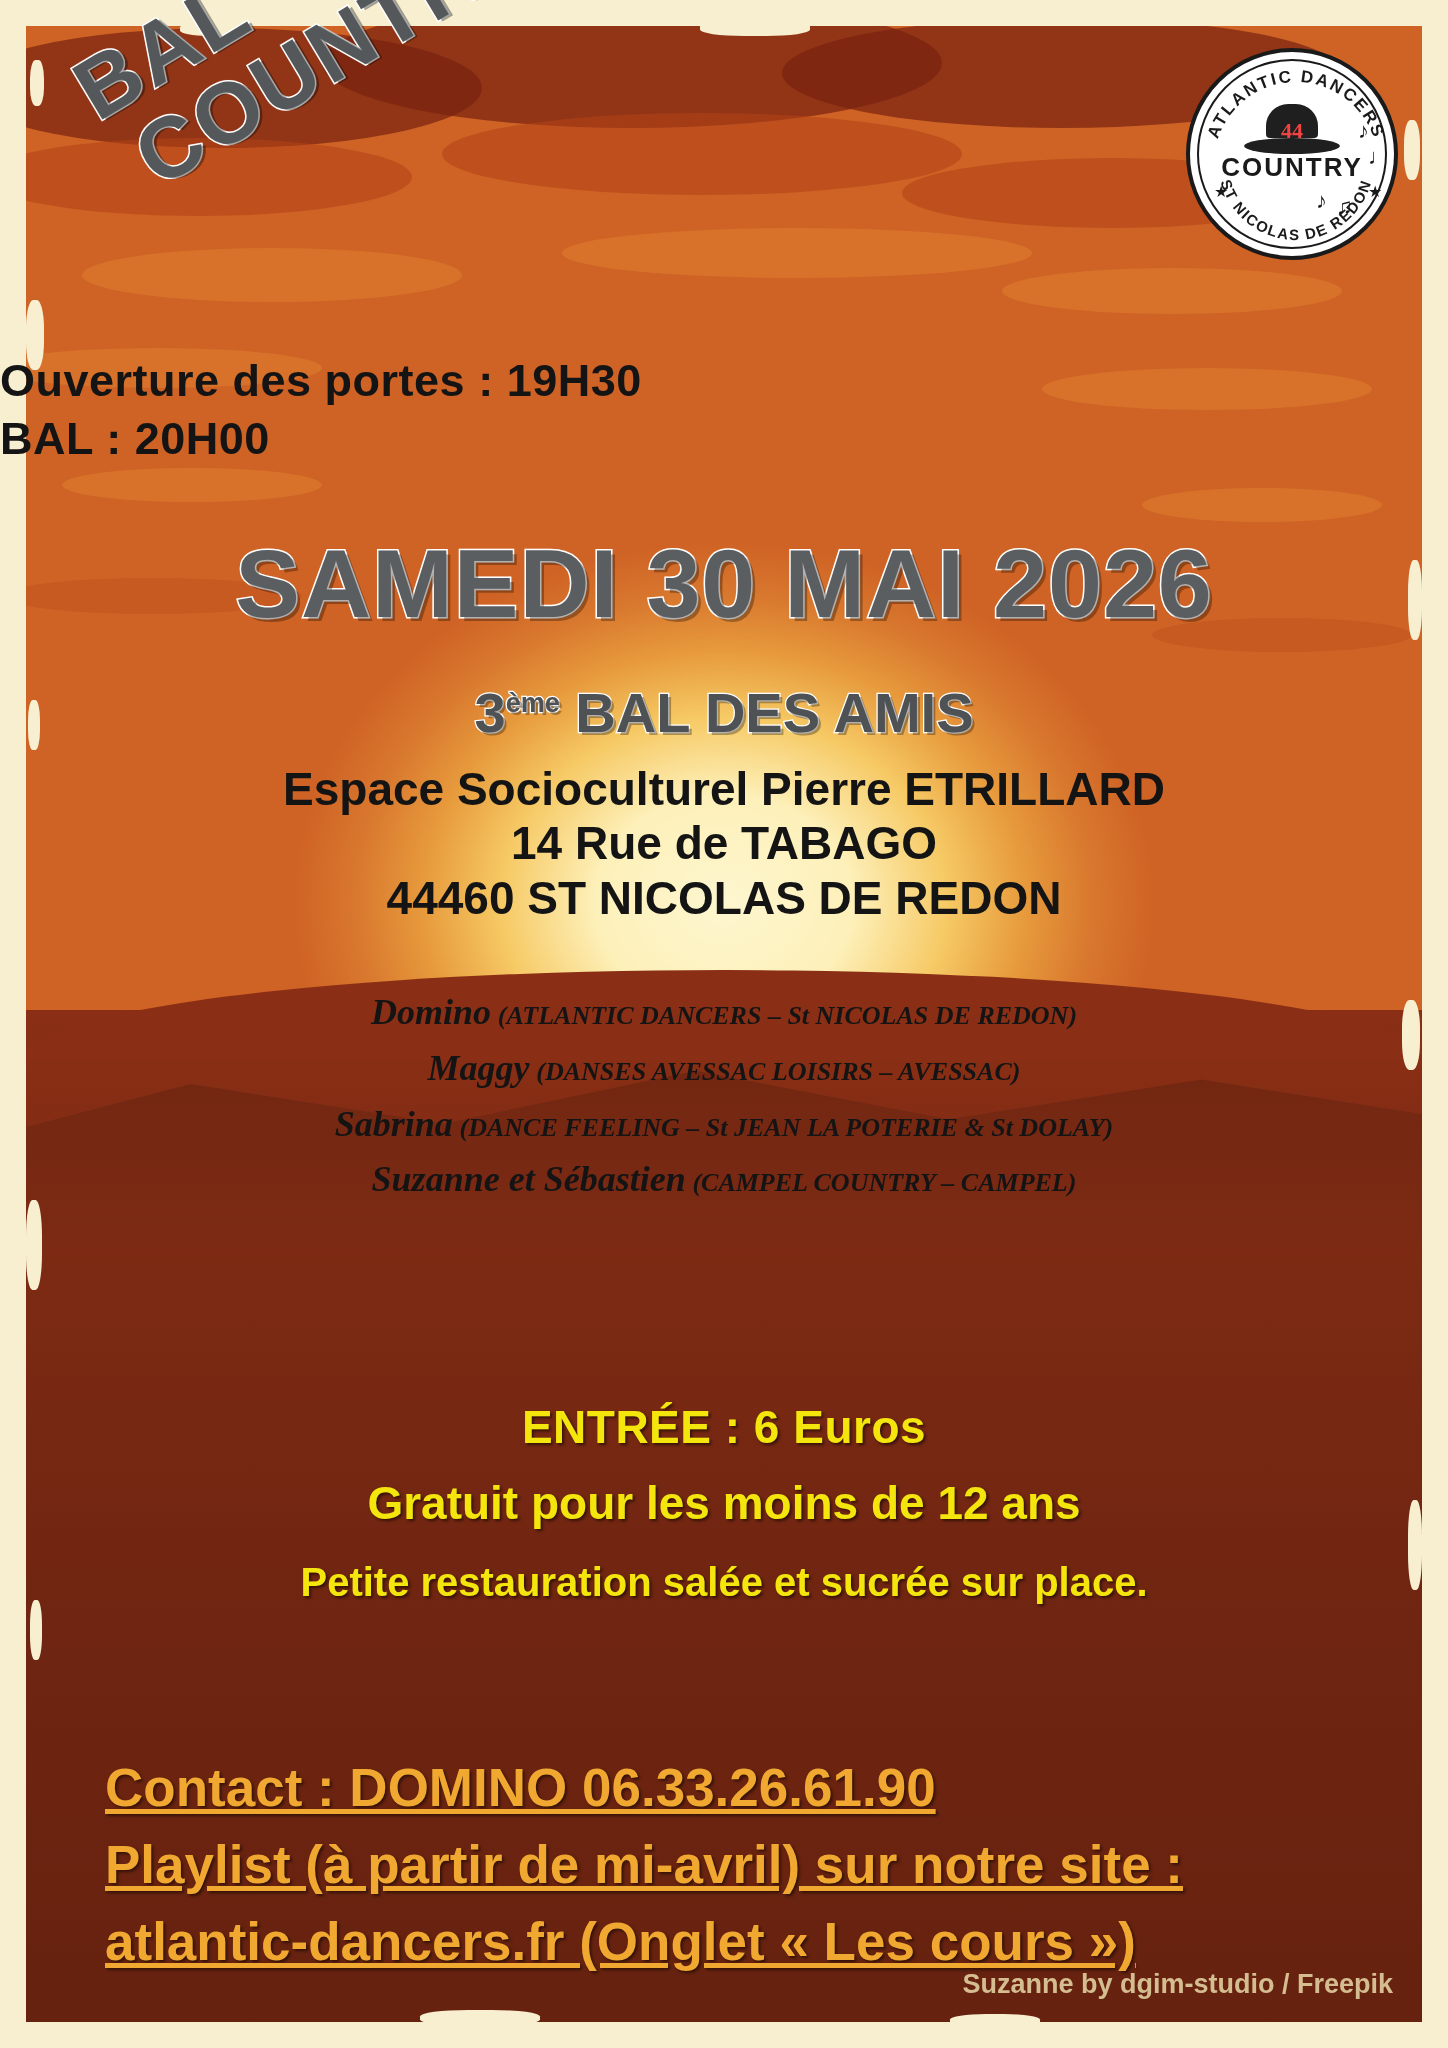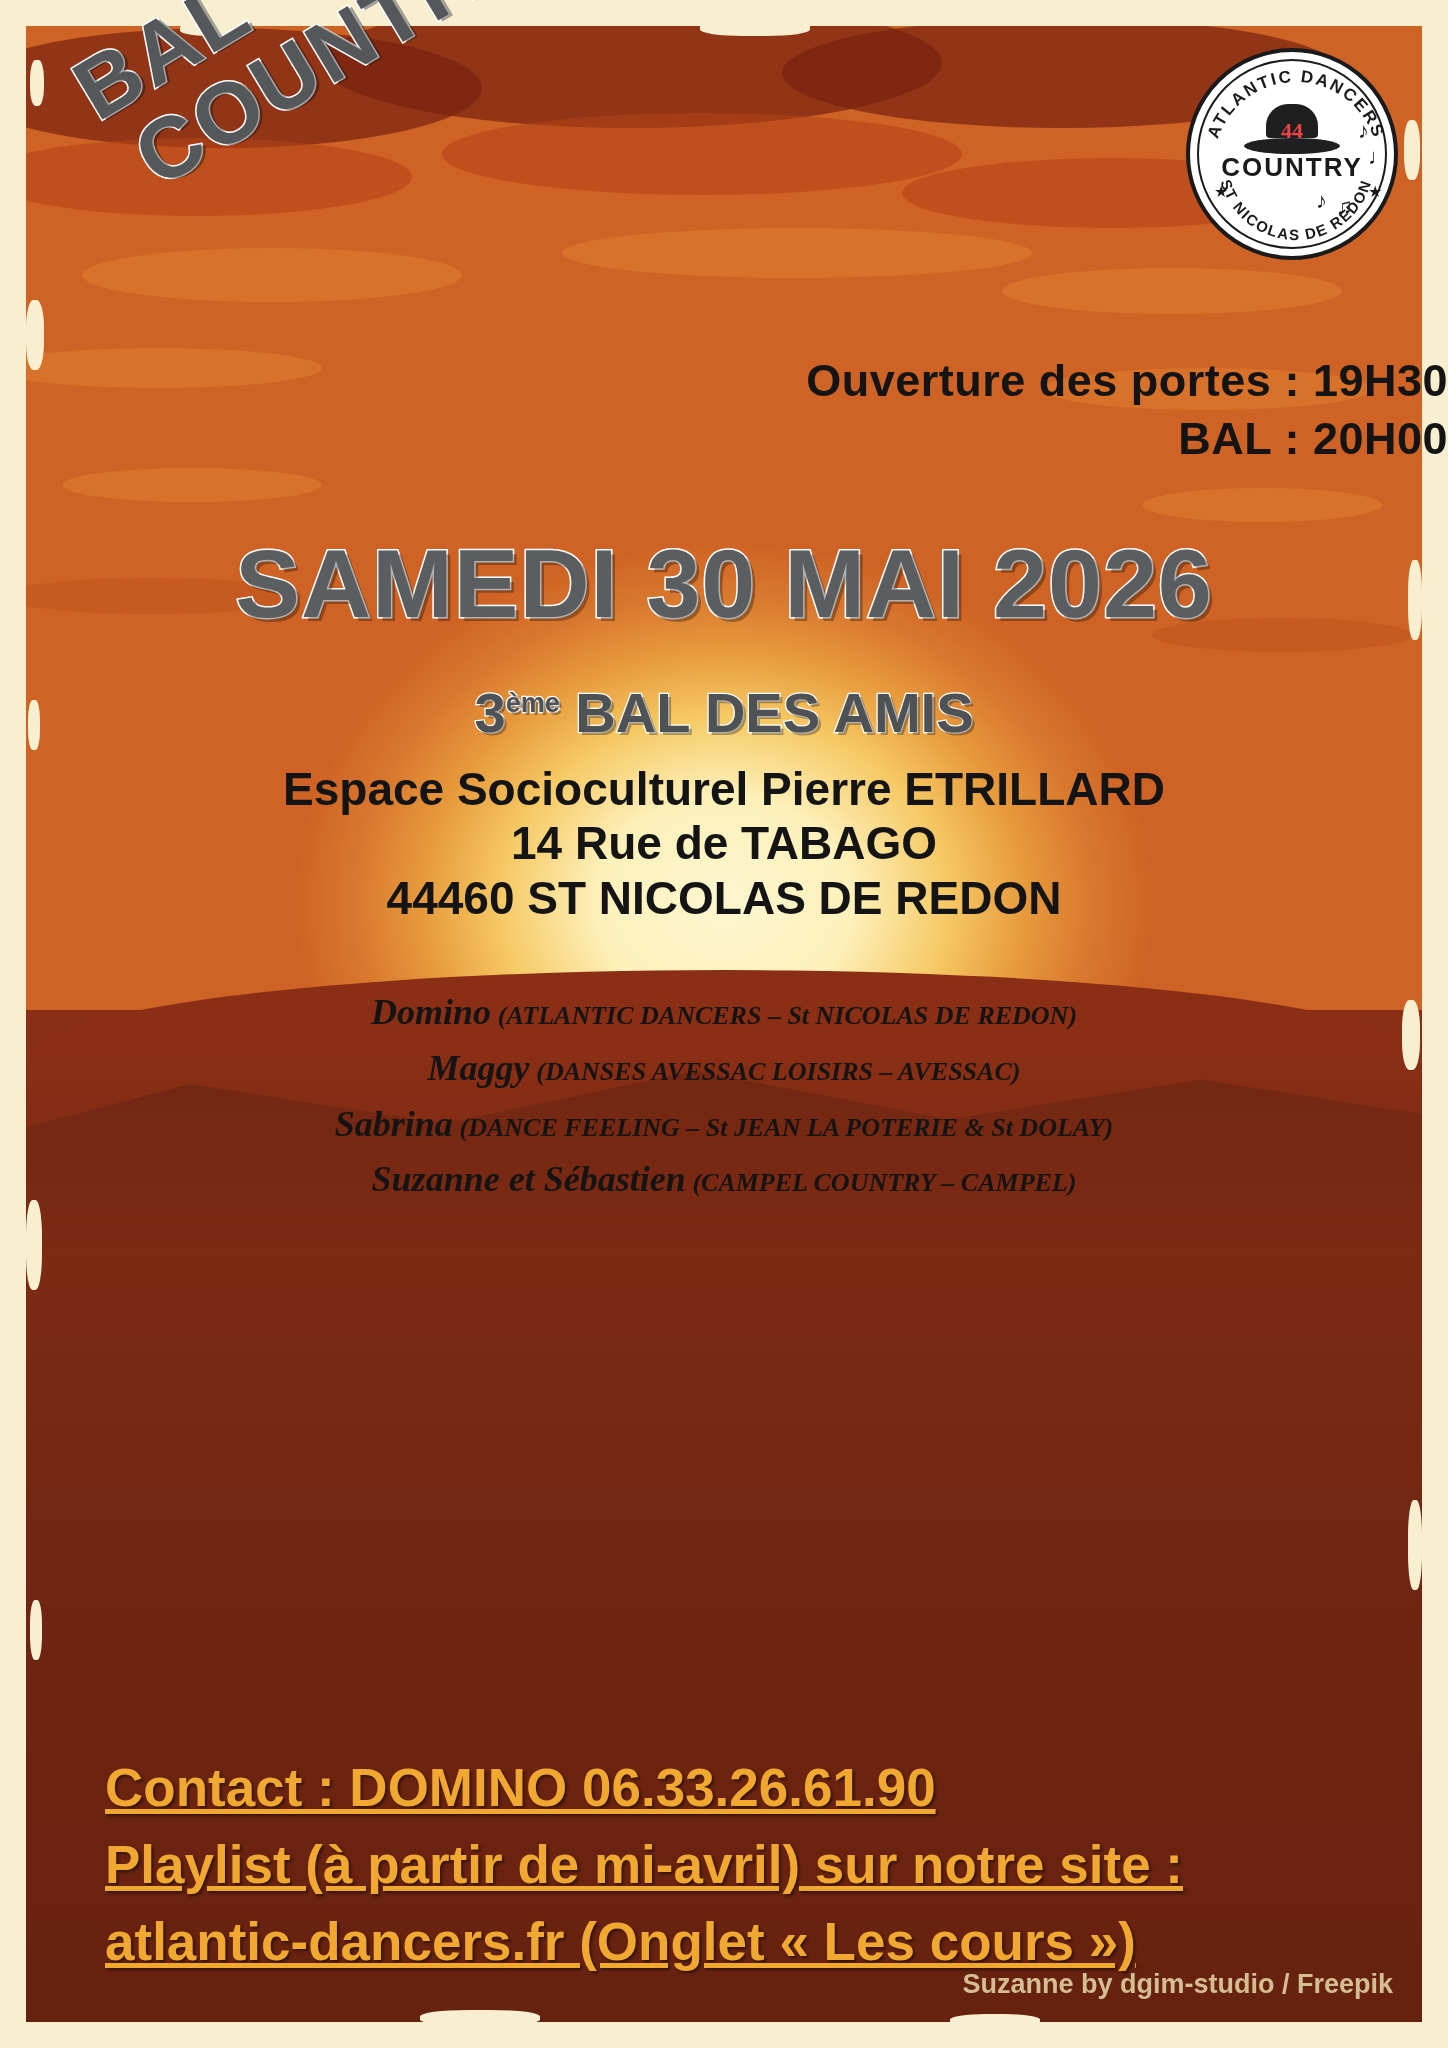--- a/index.html
+++ b/index.html
@@ -201,21 +201,21 @@
       3px 3px 0 rgba(0,0,0,0.35),
       0 0 2px rgba(255,255,255,0.9);
     letter-spacing: 3px;
   }
   .title-line.l2 { margin-left: 18px; }
 
   .hours {
     position: absolute;
     left: 0; right: 0;
     top: 352px;
-    text-align: right;
+    text-align: left;
   }
   .hours div {
     font-size: 45px;
     font-weight: bold;
     color: #141414;
     line-height: 1.28;
     letter-spacing: 0.5px;
   }
 
   .date {
@@ -472,20 +472,25 @@
     <div class="anim-row">
       <span class="nm">Sabrina</span>
       <span class="grp">(DANCE FEELING – St JEAN LA POTERIE &amp; St DOLAY)</span>
     </div>
     <div class="anim-row">
       <span class="nm">Suzanne et Sébastien</span>
       <span class="grp">(CAMPEL COUNTRY – CAMPEL)</span>
     </div>
   </div>
 
+  <div class="price">
+    <div class="p1">ENTRÉE : 6 Euros</div>
+    <div class="p2">Gratuit pour les moins de 12 ans</div>
+    <div class="p3">Petite restauration salée et sucrée sur place.</div>
+  </div>
 
   <div class="contact">
     <div>Contact : DOMINO  06.33.26.61.90</div>
     <div>Playlist (à partir de mi-avril) sur notre site :</div>
     <div>atlantic-dancers.fr (Onglet « Les cours »)</div>
   </div>
 
   <div class="credit">Suzanne by dgim-studio / Freepik</div>
 
 </div>

